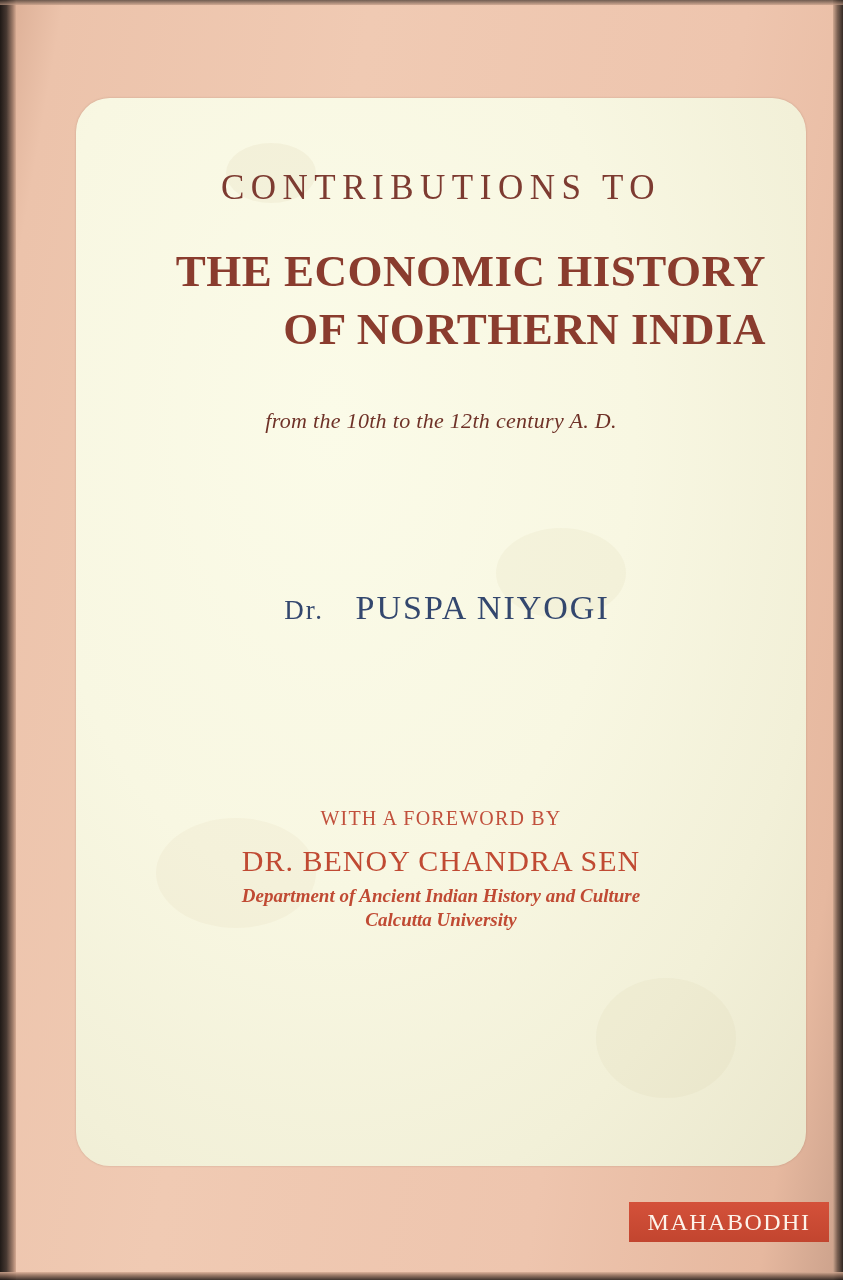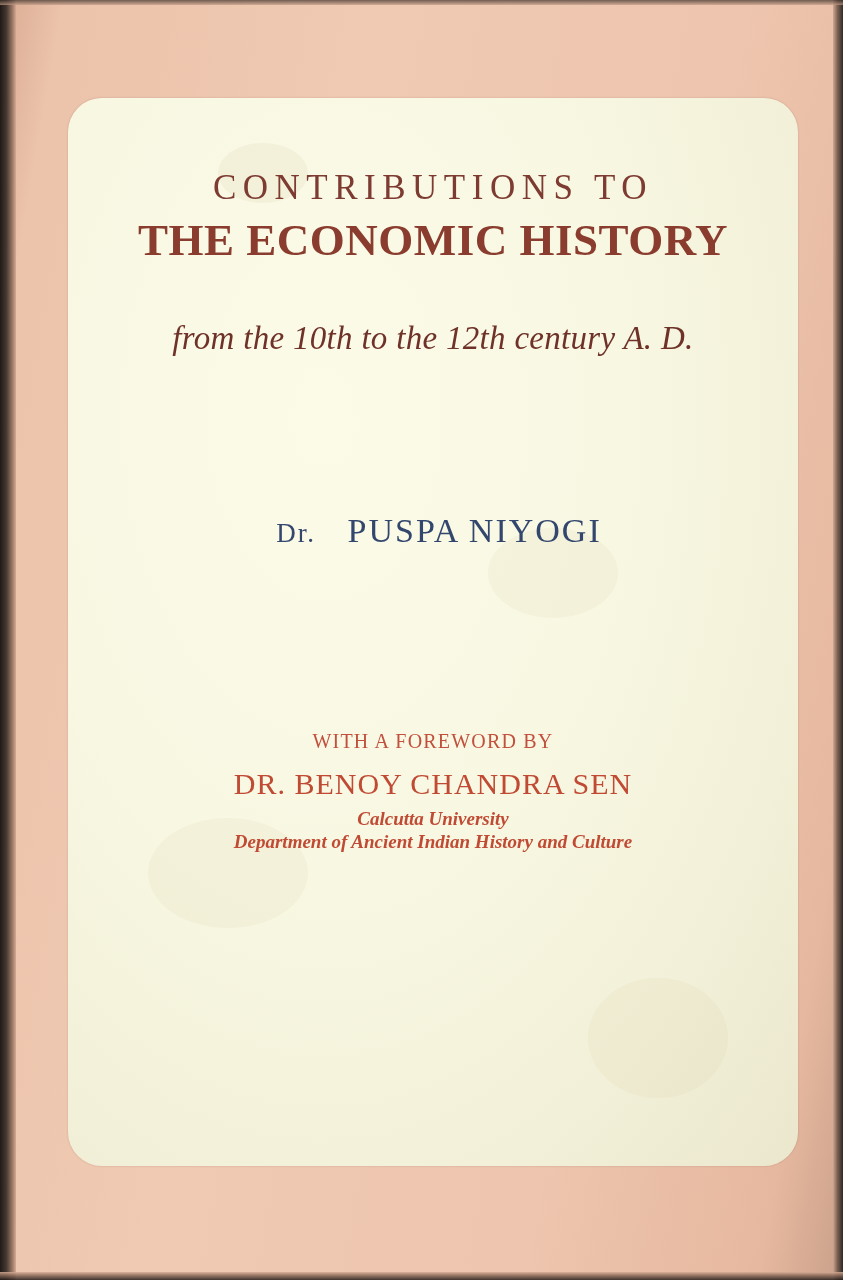--- a/index.html
+++ b/index.html
@@ -57,21 +57,21 @@
     position: absolute;
     left: 0; right: 0; top: 0;
     height: 5px;
     background: linear-gradient(180deg, #3a2f29 0%, #c49d87 100%);
     opacity: .7;
   }
 
   
   .inner-panel {
     position: absolute;
-    left: 68px;
+    left: 76px;
     top: 98px;
     width: 730px;
     height: 1068px;
     background:
       radial-gradient(ellipse at 35% 30%, #fbfbe8 0%, #f8f7e2 45%, #f2f0d8 75%, #eae7cd 100%);
     border-radius: 34px 34px 34px 34px;
     box-shadow: 0 0 2px rgba(120,90,70,.35);
   }
   
   .blotch {
@@ -91,34 +91,35 @@
   .line-contributions {
     margin-top: 70px;
     font-family: "Liberation Serif", serif;
     font-size: 35px;
     letter-spacing: 6.5px;
     color: #7d3b31;
     font-weight: 400;
   }
 
   .title-main {
-    margin-top: 4px;
+    margin-top: 35px;
     font-family: "Liberation Serif", serif;
     font-weight: bold;
     font-size: 45px;
     line-height: 1.28;
     letter-spacing: 0.5px;
     color: #8a3c2e;
+    text-align: right;
   }
 
   .subtitle {
     margin-top: 50px;
     font-family: "Liberation Serif", serif;
     font-style: italic;
-    font-size: 33px;
+    font-size: 22px;
     color: #6f3228;
     letter-spacing: .3px;
   }
 
   .author {
     margin-top: 155px;
     font-family: "Liberation Serif", serif;
     font-size: 34px;
     color: #33476e;
     letter-spacing: 2px;
@@ -189,33 +190,37 @@
     <div class="blotch" style="left:150px; top:45px; width:90px; height:60px; background:rgba(200,180,130,.10);"></div>
     <div class="blotch" style="left:420px; top:430px; width:130px; height:90px; background:rgba(205,185,135,.09);"></div>
     <div class="blotch" style="left:80px; top:720px; width:160px; height:110px; background:rgba(200,180,130,.08);"></div>
     <div class="blotch" style="left:520px; top:880px; width:140px; height:120px; background:rgba(195,175,125,.08);"></div>
 
     <div class="content">
       <div class="line-contributions">CONTRIBUTIONS TO</div>
 
       <div class="title-main">
         <div>THE ECONOMIC HISTORY</div>
+        <div>OF NORTHERN INDIA</div>
       </div>
 
       <div class="subtitle">from the 10th to the 12th century A. D.</div>
 
       <div class="author">
         <span class="small-caps">Dr.</span>
         &nbsp;&nbsp;<span>PUSPA NIYOGI</span>
       </div>
 
       <div class="foreword-block">
         <div class="foreword-label">WITH A FOREWORD BY</div>
         <div class="foreword-name">DR. BENOY CHANDRA SEN</div>
         <div class="foreword-dept">
+          <div>Department of Ancient Indian History and Culture</div>
           <div>Calcutta University</div>
-          <div>Department of Ancient Indian History and Culture</div>
         </div>
       </div>
     </div>
   </div>
 
+  <div class="publisher-badge">
+    <span>MAHABODHI</span>
+  </div>
 </div>
 
 </body></html>

